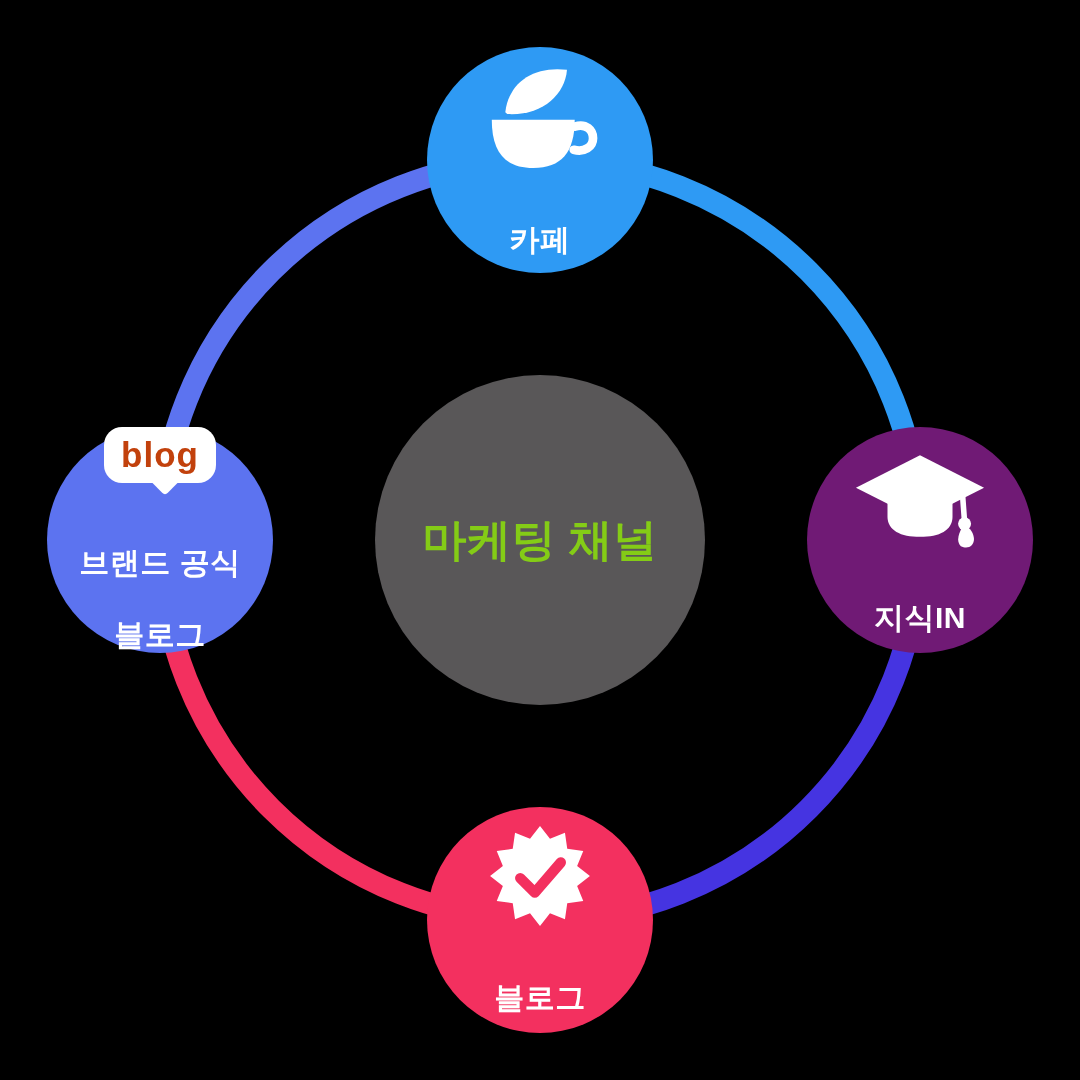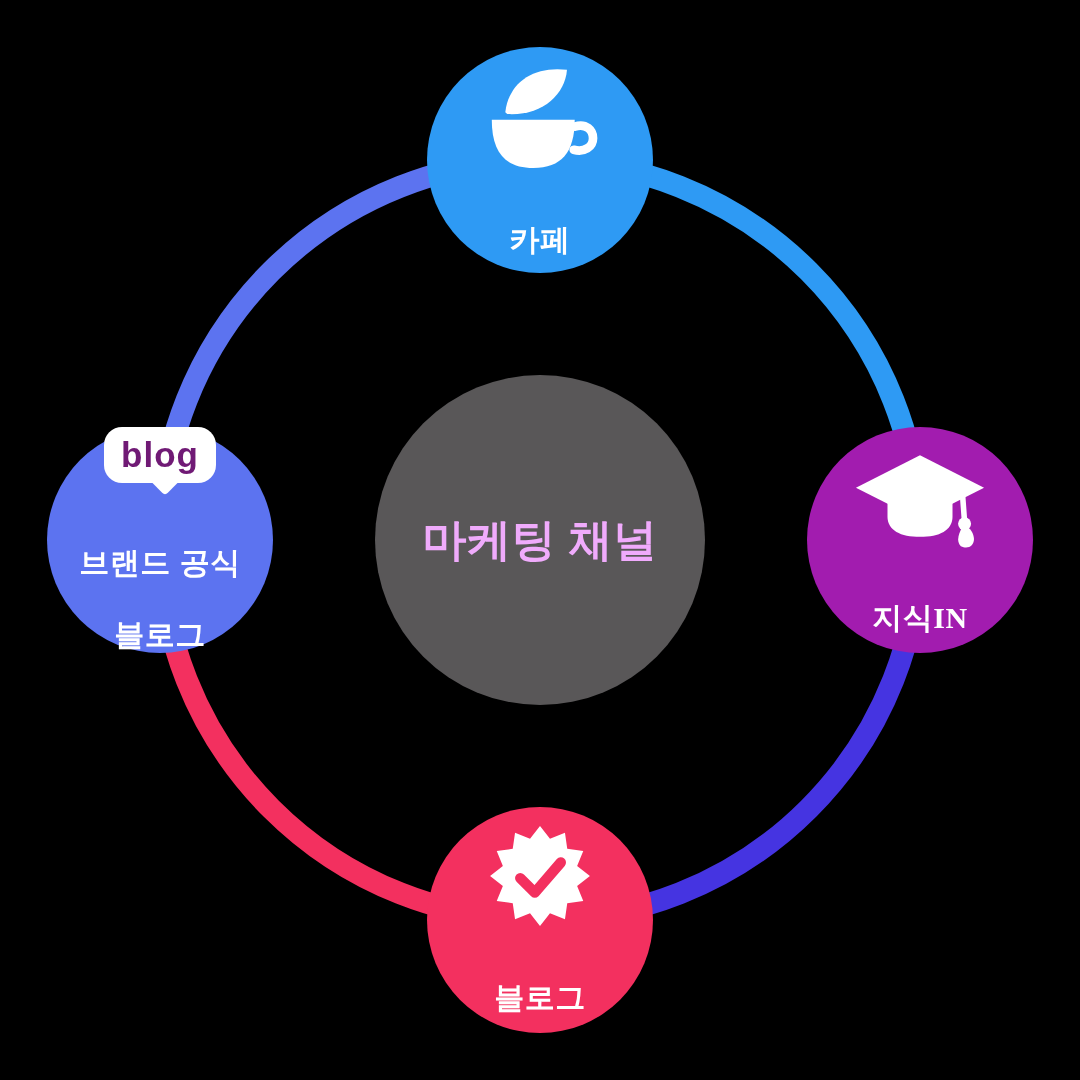--- a/index.html
+++ b/index.html
@@ -83,21 +83,21 @@
     position: absolute;
     left: 375px;
     top: 375px;
     width: 330px;
     height: 330px;
     border-radius: 50%;
     display: flex;
     flex-direction: column;
     align-items: center;
     justify-content: center;
-    color: #f0abfc;
+    color: #84cc16;
     font-size: 44px;
     font-weight: 700;
     line-height: 54px;
     text-align: right;
     letter-spacing: 0.5px;
   }
 </style>
 </head>
 <body style="background: rgb(0, 0, 0);">
 
@@ -114,21 +114,21 @@
     <div class="icon-wrap">
       <svg width="116" height="108" viewBox="0 0 120 112">
         <path d="M24,52 C28,20 54,4 88,8 C86,34 62,56 26,54 Z" fill="#ffffff"></path>
         <path d="M10,60 H96 C96,94 82,110 53,110 C24,110 10,94 10,60 Z" fill="#ffffff"></path>
         <path d="M96,67 C108,63 115,71 115,79 C115,88 106,94 95,91" fill="none" stroke="#ffffff" stroke-width="9" stroke-linecap="round"></path>
       </svg>
     </div>
     <div class="label">카페</div>
   </div>
 
-  <div class="node node-right" style="background: #a21caf; font-family: Liberation Serif, serif;">
+  <div class="node node-right" style="background: #701a75;">
     <div class="icon-wrap">
       <svg width="150" height="104" viewBox="0 0 150 112">
         <path d="M40,56 L110,56 L110,78 C110,93 96,100 75,100 C54,100 40,93 40,78 Z" fill="#ffffff"></path>
         <polygon points="75,12 144,47 75,82 6,47" fill="#ffffff"></polygon>
         <path d="M75,47 C95,49 114,53 121,57 L123,84" fill="none" stroke="#ffffff" stroke-width="6" stroke-linecap="round"></path>
         <circle cx="75" cy="47" r="8" fill="#ffffff"></circle>
         <circle cx="123" cy="86" r="7" fill="#ffffff"></circle>
         <path d="M121,88 C116,98 114,105 119,110 C127,114 134,109 133,101 C132,93 127,89 121,88 Z" fill="#ffffff"></path>
       </svg>
     </div>
@@ -141,21 +141,21 @@
         <polygon fill="#ffffff" points="50,2 59.6,14.3 74,8.4 76.2,23.8 91.6,26 85.7,40.4 98,50 85.7,59.6 91.6,74 76.2,76.2 74,91.6 59.6,85.7 50,98 40.4,85.7 26,91.6 23.8,76.2 8.4,74 14.3,59.6 2,50 14.3,40.4 8.4,26 23.8,23.8 26,8.4 40.4,14.3"></polygon>
         <path d="M31,52 L45,66 L70,37" fill="none" stroke-width="10" stroke-linecap="round" stroke-linejoin="round" stroke="#F3305F"></path>
       </svg>
     </div>
     <div class="label">블로그</div>
   </div>
 
   <div class="node node-left" style="background: rgb(92, 115, 240);">
     <div class="bubble">
       <div class="bubble-tail"></div>
-      <span class="bubble-text" style="color: #701a75;">blog</span>
+      <span class="bubble-text" style="color: #c2410c;">blog</span>
     </div>
     <div class="label">브랜드 공식</div>
     <div class="label">블로그</div>
   </div>
 
   <div class="center-circle" style="background: rgb(89, 87, 88);">
     <div>마케팅 채널</div>
   </div>
 
 </div>

